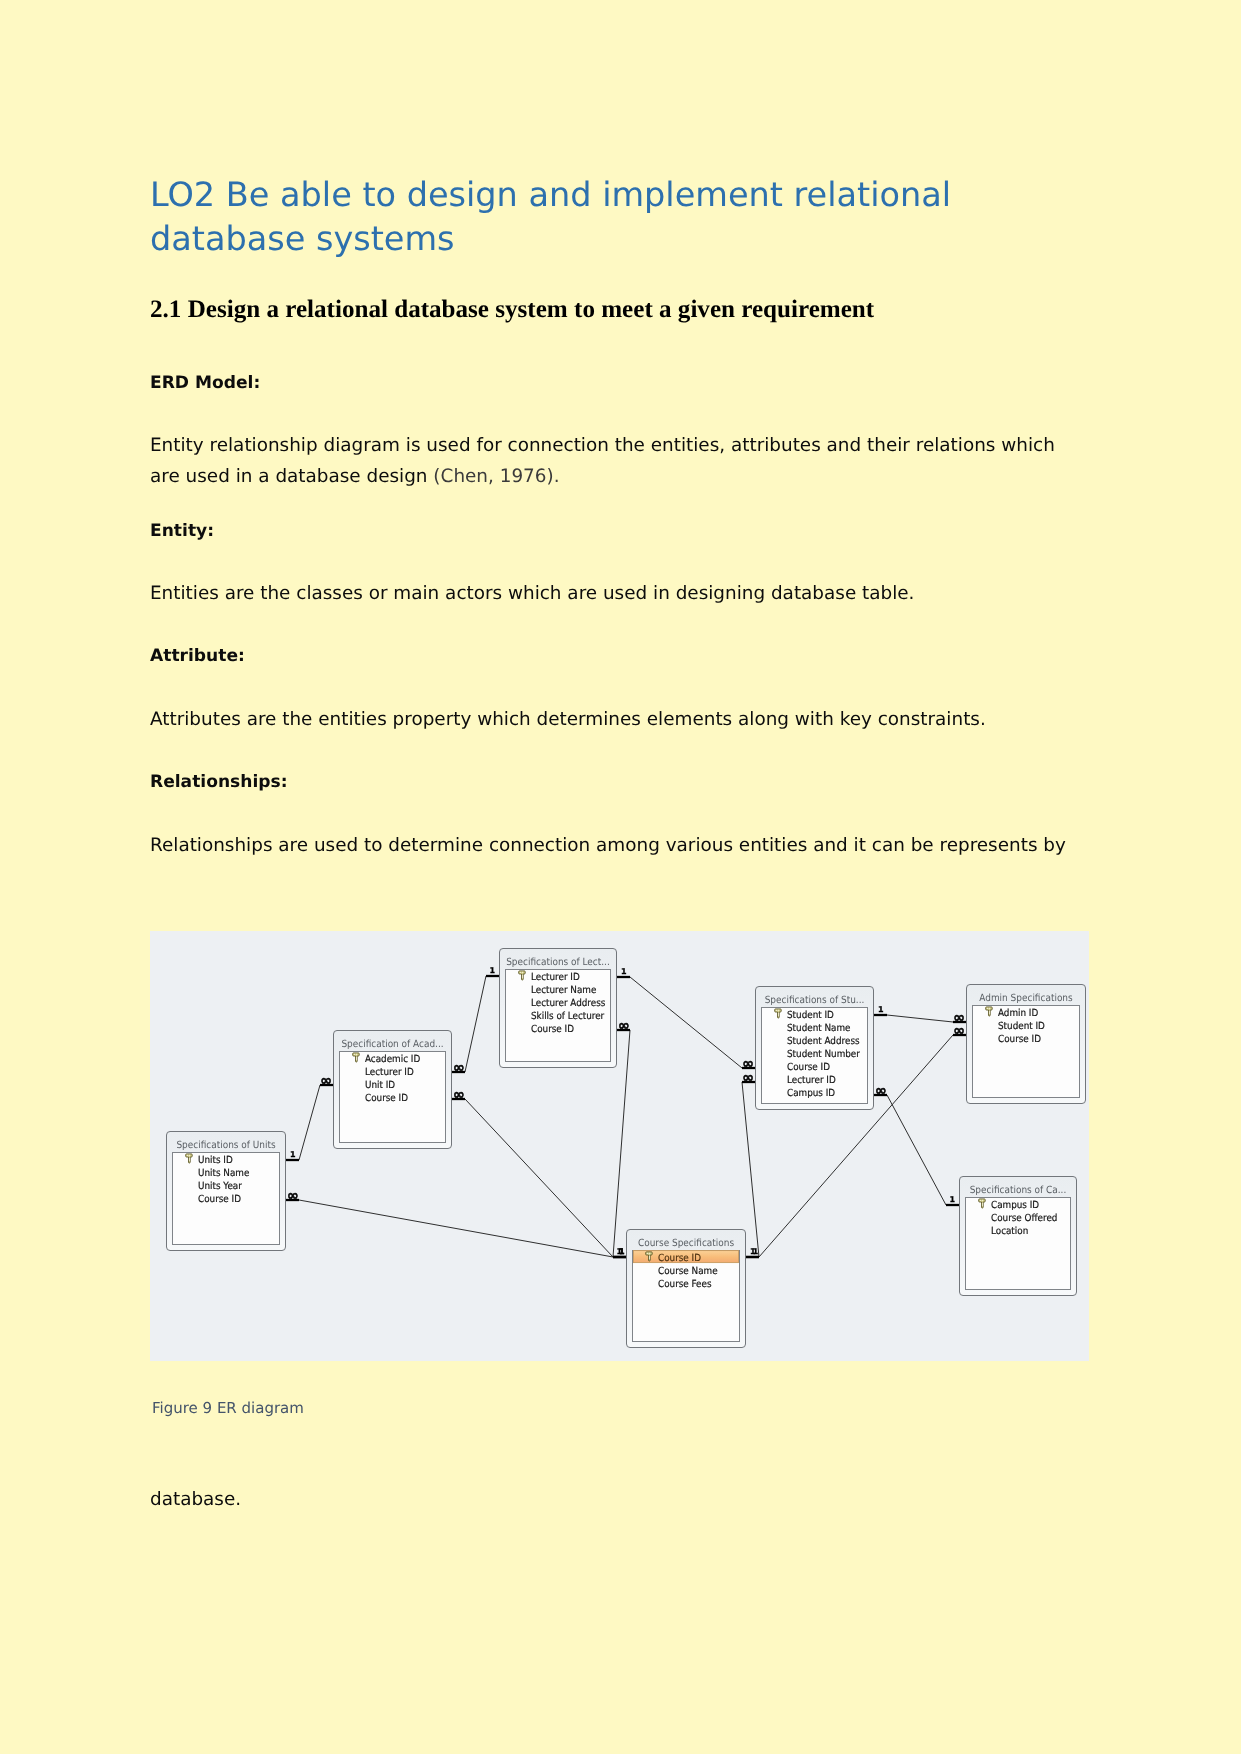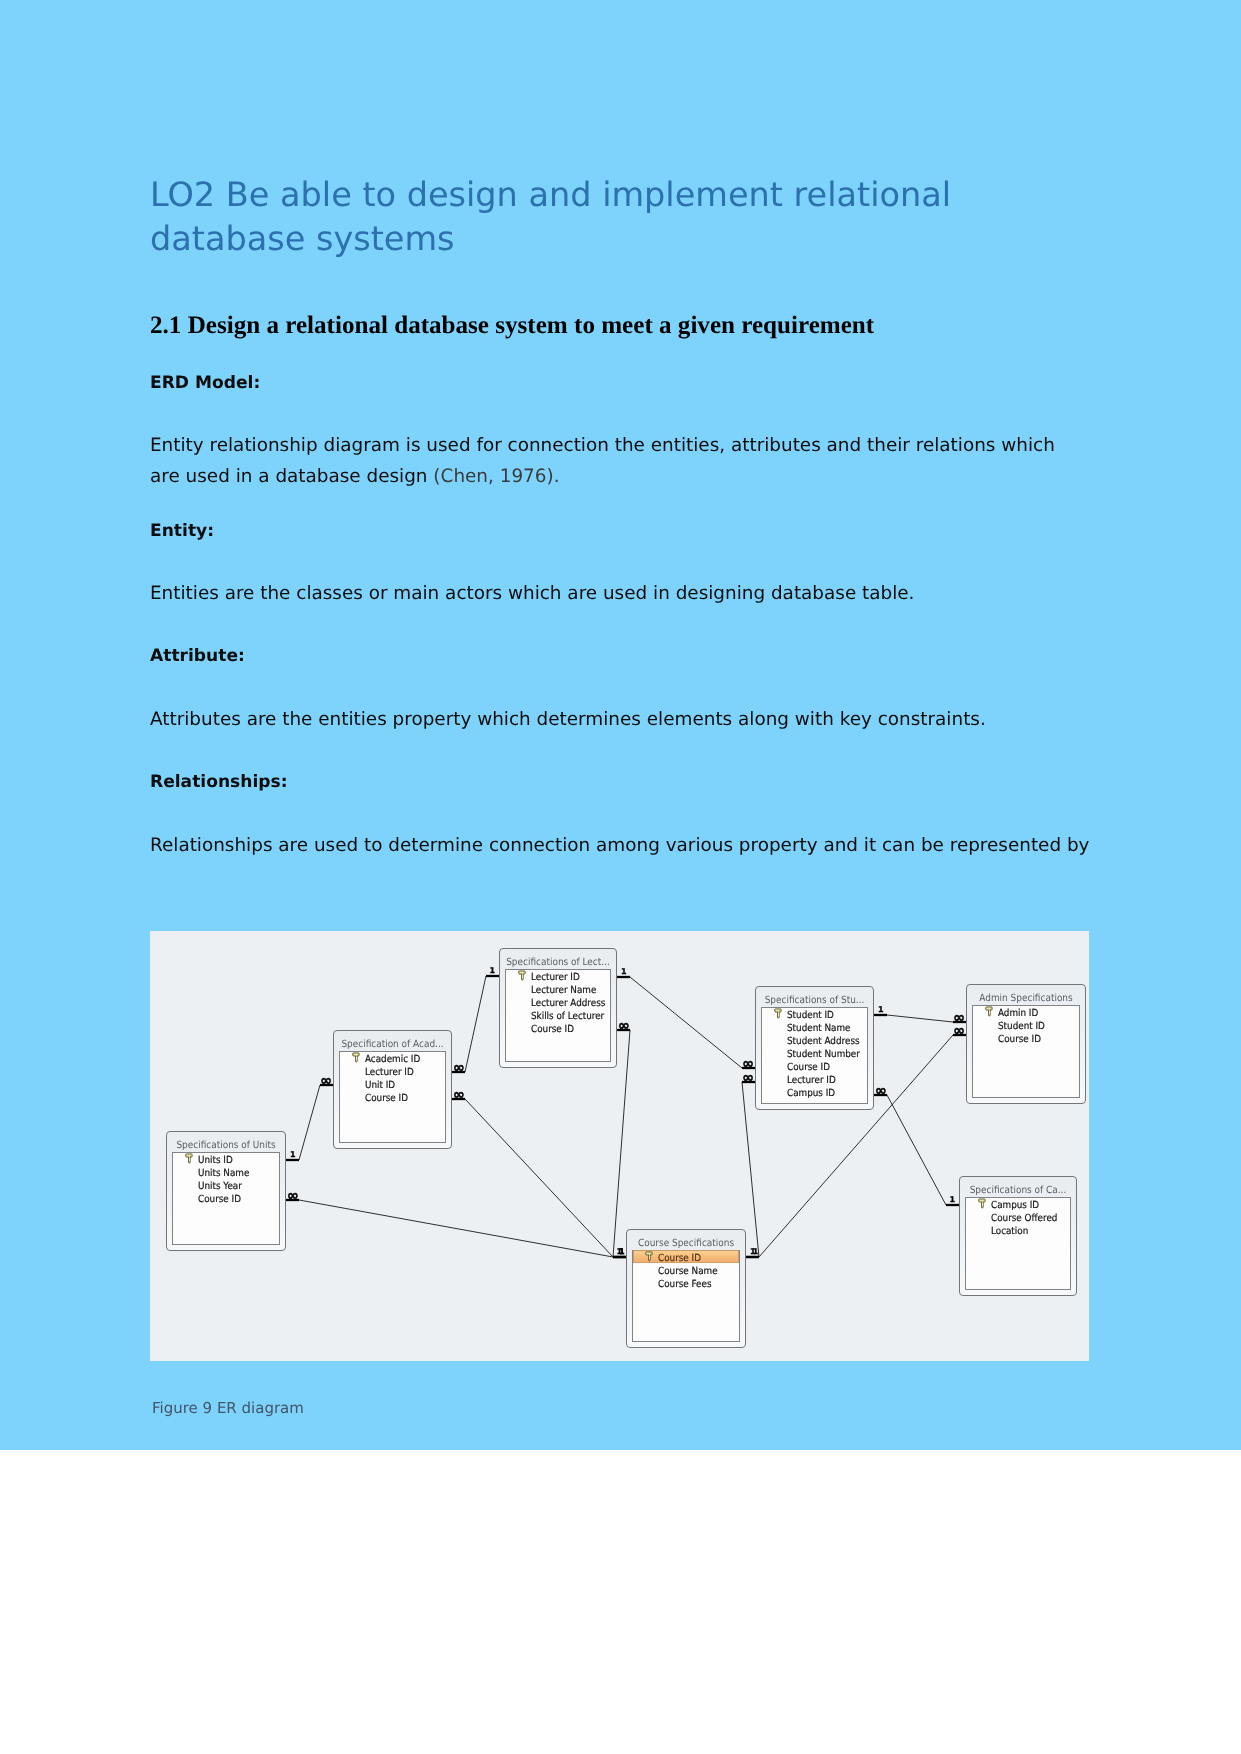--- a/index.html
+++ b/index.html
@@ -1,24 +1,24 @@
 <!DOCTYPE html>
 <html><head>
 <meta charset="utf-8">
 <title>LO2 Be able to design and implement relational database systems</title>
 <style>
   html,body{margin:0;padding:0;}
   body{width:1241px;height:1754px;background:#ffffff;font-family:"Liberation Sans",sans-serif;-webkit-font-smoothing:antialiased;text-rendering:geometricPrecision;}
-  .page{position:relative;width:1241px;height:1450px;overflow:hidden;background:#7dd3fc;
+  .page{position:relative;width:1241px;height:1754px;overflow:hidden;background:#fef9c3;
         filter:opacity(1);-webkit-font-smoothing:antialiased;}
 
   .h1{position:absolute;left:150px;top:173px;width:900px;color:#2d70ae;
       font-family:"DejaVu Sans",sans-serif;font-weight:400;font-size:33.5px;line-height:43.5px;}
   .h2{position:absolute;left:150px;top:296px;font-family:"Liberation Serif",serif;
-      font-weight:bold;font-size:25.1px;color:#000;white-space:nowrap;margin-top:16px;}
+      font-weight:bold;font-size:25.1px;color:#000;white-space:nowrap;}
 
   .bt{position:absolute;left:150px;font-family:"DejaVu Sans",sans-serif;font-size:18.4px;
       color:#0d0d0d;white-space:nowrap;line-height:1;}
   .bt.b{font-weight:bold;font-size:17.1px;text-align:center;}
   .cite{color:#3b3b3b;}
 
   .figwrap{position:absolute;left:150px;top:931px;width:939px;height:430px;background:#edf0f3;}
   #erd-svg text{-webkit-font-smoothing:antialiased;shape-rendering:geometricPrecision;}
   #erd-svg{display:block;}
   .cap{position:absolute;left:152px;font-family:"DejaVu Sans",sans-serif;
@@ -36,21 +36,21 @@
   <div class="bt" style="top:437px">Entity relationship diagram is used for connection the entities, attributes and their relations which</div>
   <div class="bt" style="top:468px"><span>are used in a database design </span><span class="cite">(Chen, 1976).</span></div>
 
   <div class="bt b" style="top:523px">Entity:</div>
   <div class="bt" style="top:585px">Entities are the classes or main actors which are used in designing database table.</div>
 
   <div class="bt b" style="top:648px">Attribute:</div>
   <div class="bt" style="top:711px">Attributes are the entities property which determines elements along with key constraints.</div>
 
   <div class="bt b" style="top:774px">Relationships:</div>
-  <div class="bt" style="top:837px">Relationships are used to determine connection among various property and it can be represented by</div>
+  <div class="bt" style="top:837px">Relationships are used to determine connection among various entities and it can be represents by</div>
 
   <div class="figwrap">
     <svg id="erd-svg" width="939" height="430" viewBox="0 0 939 430">
         <defs>
           <linearGradient id="tblgrad" x1="0" y1="0" x2="0" y2="1">
             <stop offset="0" stop-color="#e9edf0"></stop>
             <stop offset="0.45" stop-color="#eef1f4"></stop>
             <stop offset="1" stop-color="#f7f9fa"></stop>
           </linearGradient>
           <linearGradient id="selgrad" x1="0" y1="0" x2="0" y2="1">

